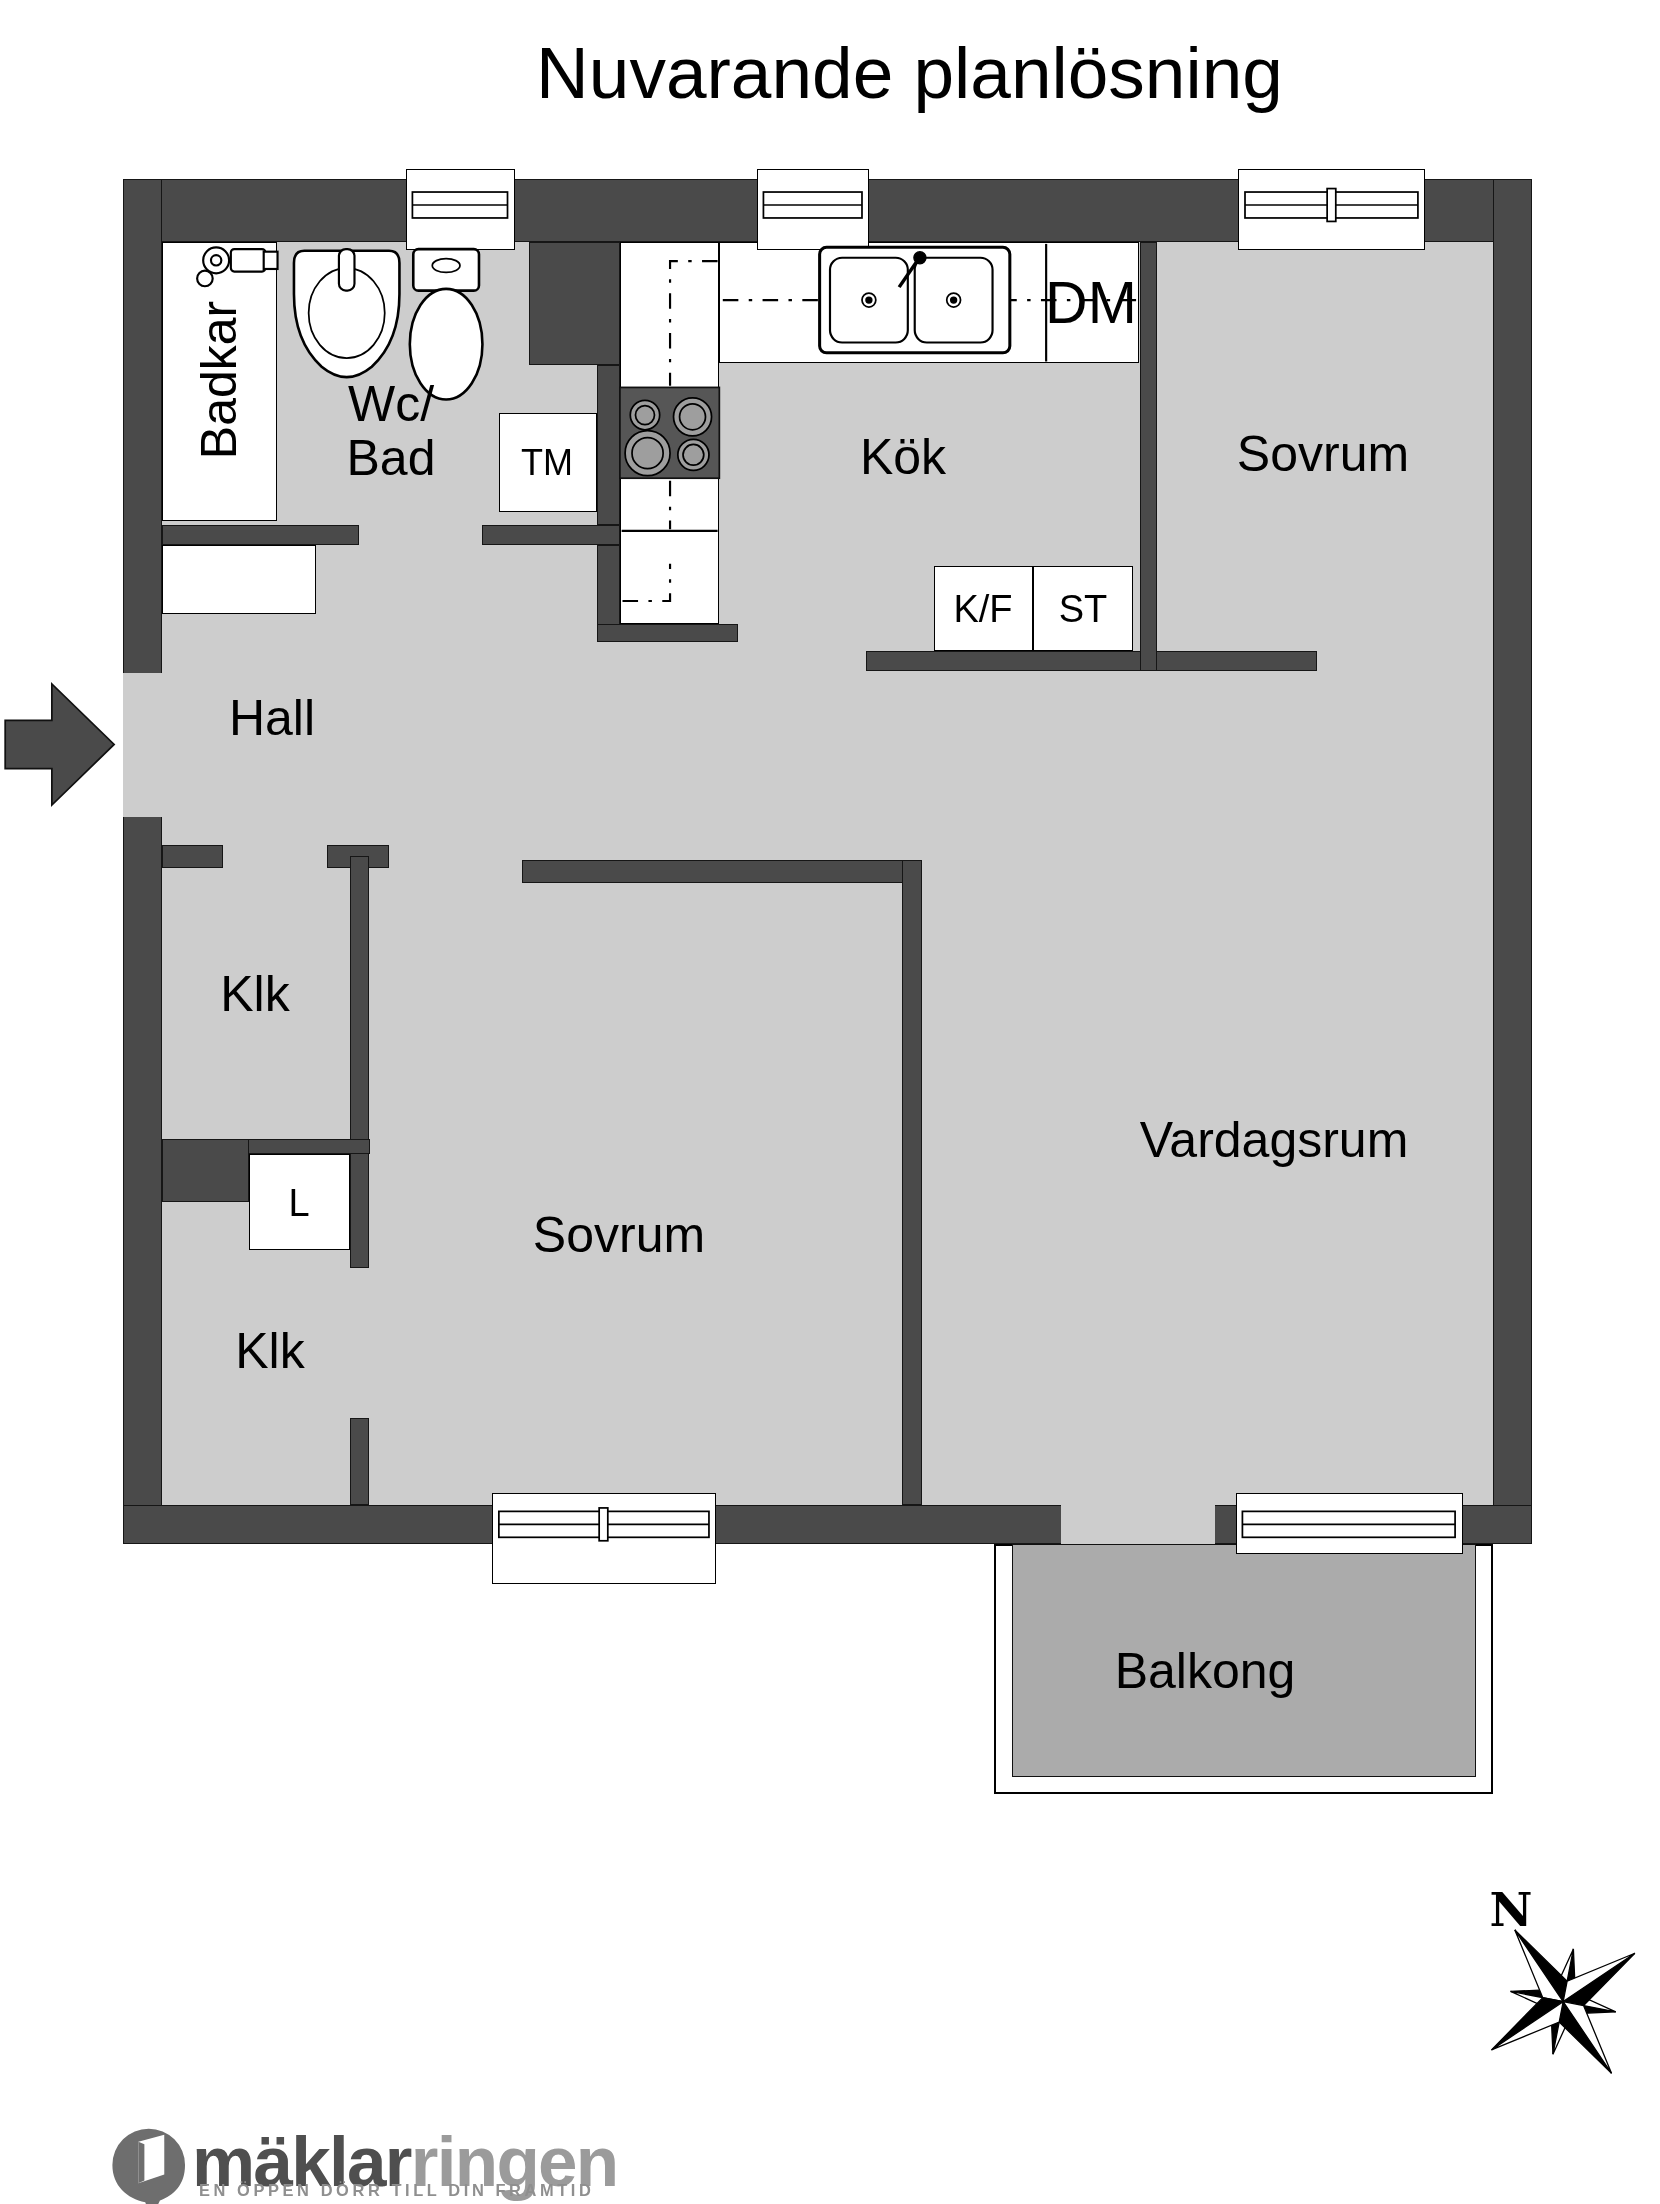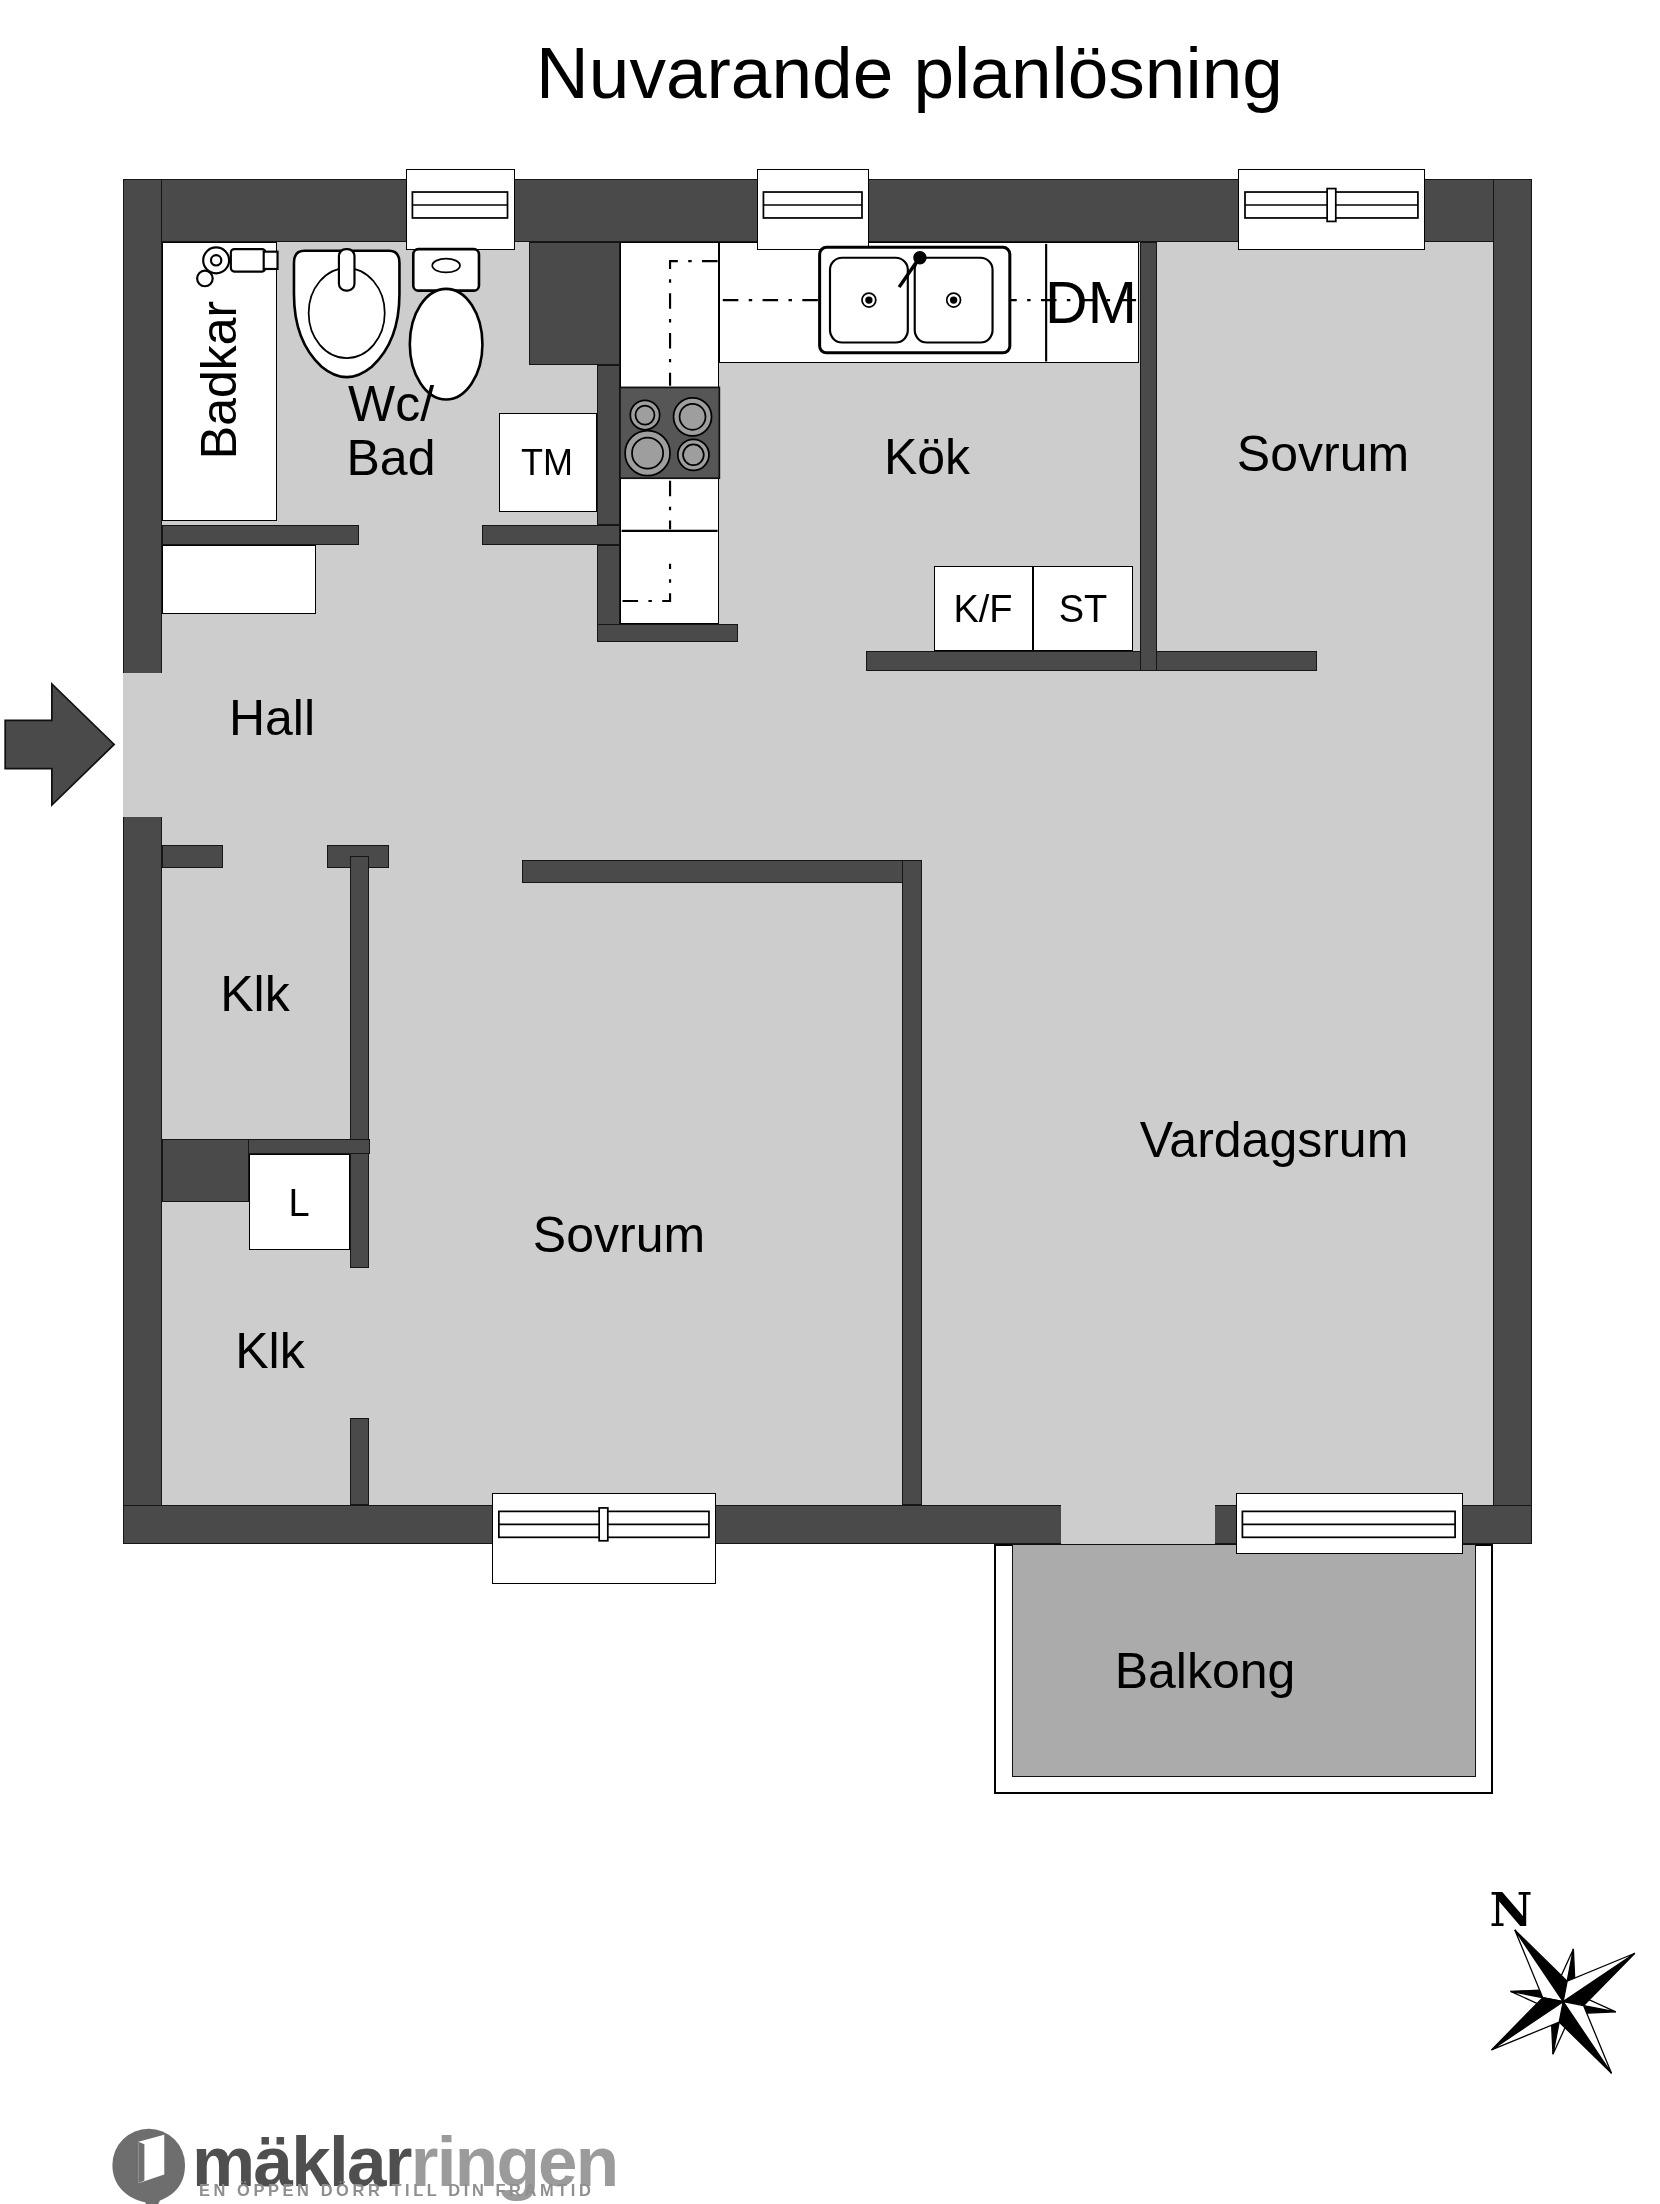--- a/index.html
+++ b/index.html
@@ -205,21 +205,21 @@
       <polygon points="160,2477 167,2480 167,2522 160,2525" fill="#6e6e6e"></polygon>
     </g>
   </svg>
 
   <div class="label room rot" style="left:219px;top:380px;">Badkar</div>
   <div class="label room" style="left:391px;top:431px;">
     <div>Wc/</div>
     <div>Bad</div>
   </div>
   <div class="label small" style="left:547px;top:463px;">TM</div>
-  <div class="label room" style="left:903px;top:457px;margin-left:24px;">Kök</div>
+  <div class="label room" style="left:903px;top:457px;">Kök</div>
   <div class="label" style="left:1091px;top:304px;font-size:59px;">DM</div>
   <div class="label room" style="left:1323px;top:454px;">Sovrum</div>
   <div class="label" style="left:983px;top:610px;font-size:38px;text-align:center;">K/F</div>
   <div class="label" style="left:1083px;top:610px;font-size:38px;">ST</div>
   <div class="label room" style="left:272px;top:718px;">Hall</div>
   <div class="label room" style="left:255px;top:994px;">Klk</div>
   <div class="label" style="left:299px;top:1204px;font-size:38px;">L</div>
   <div class="label room" style="left:619px;top:1235px;">Sovrum</div>
   <div class="label room" style="left:1274px;top:1140px;">Vardagsrum</div>
   <div class="label room" style="left:270px;top:1351px;">Klk</div>

